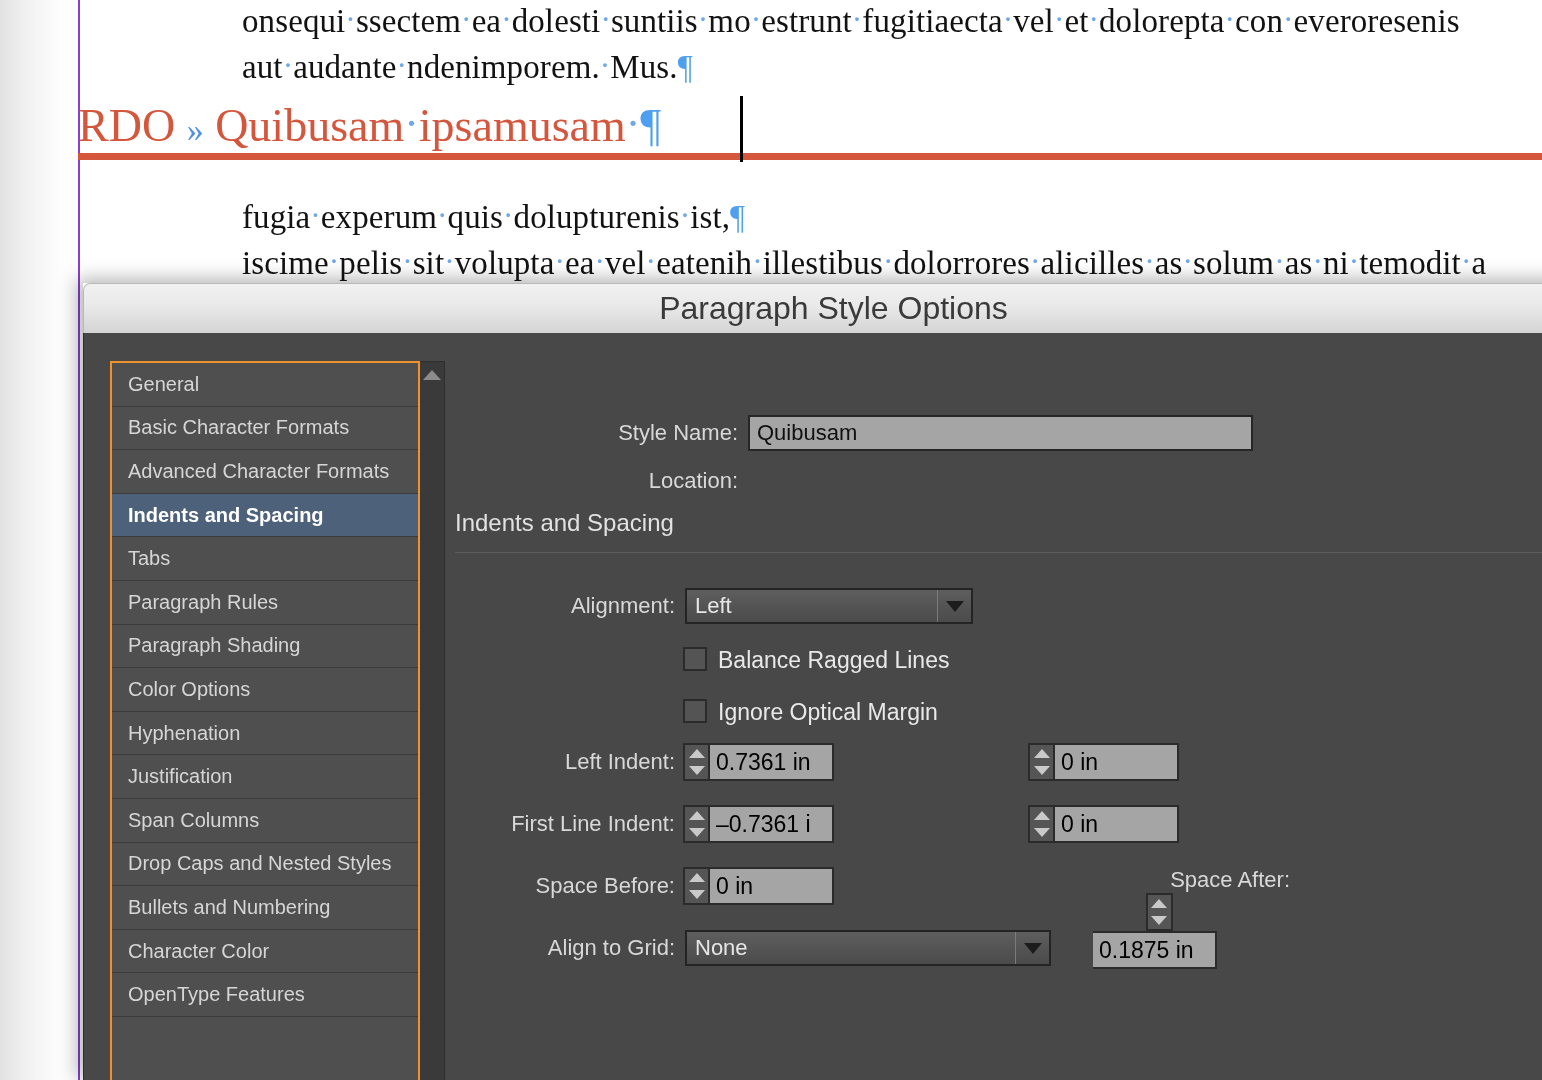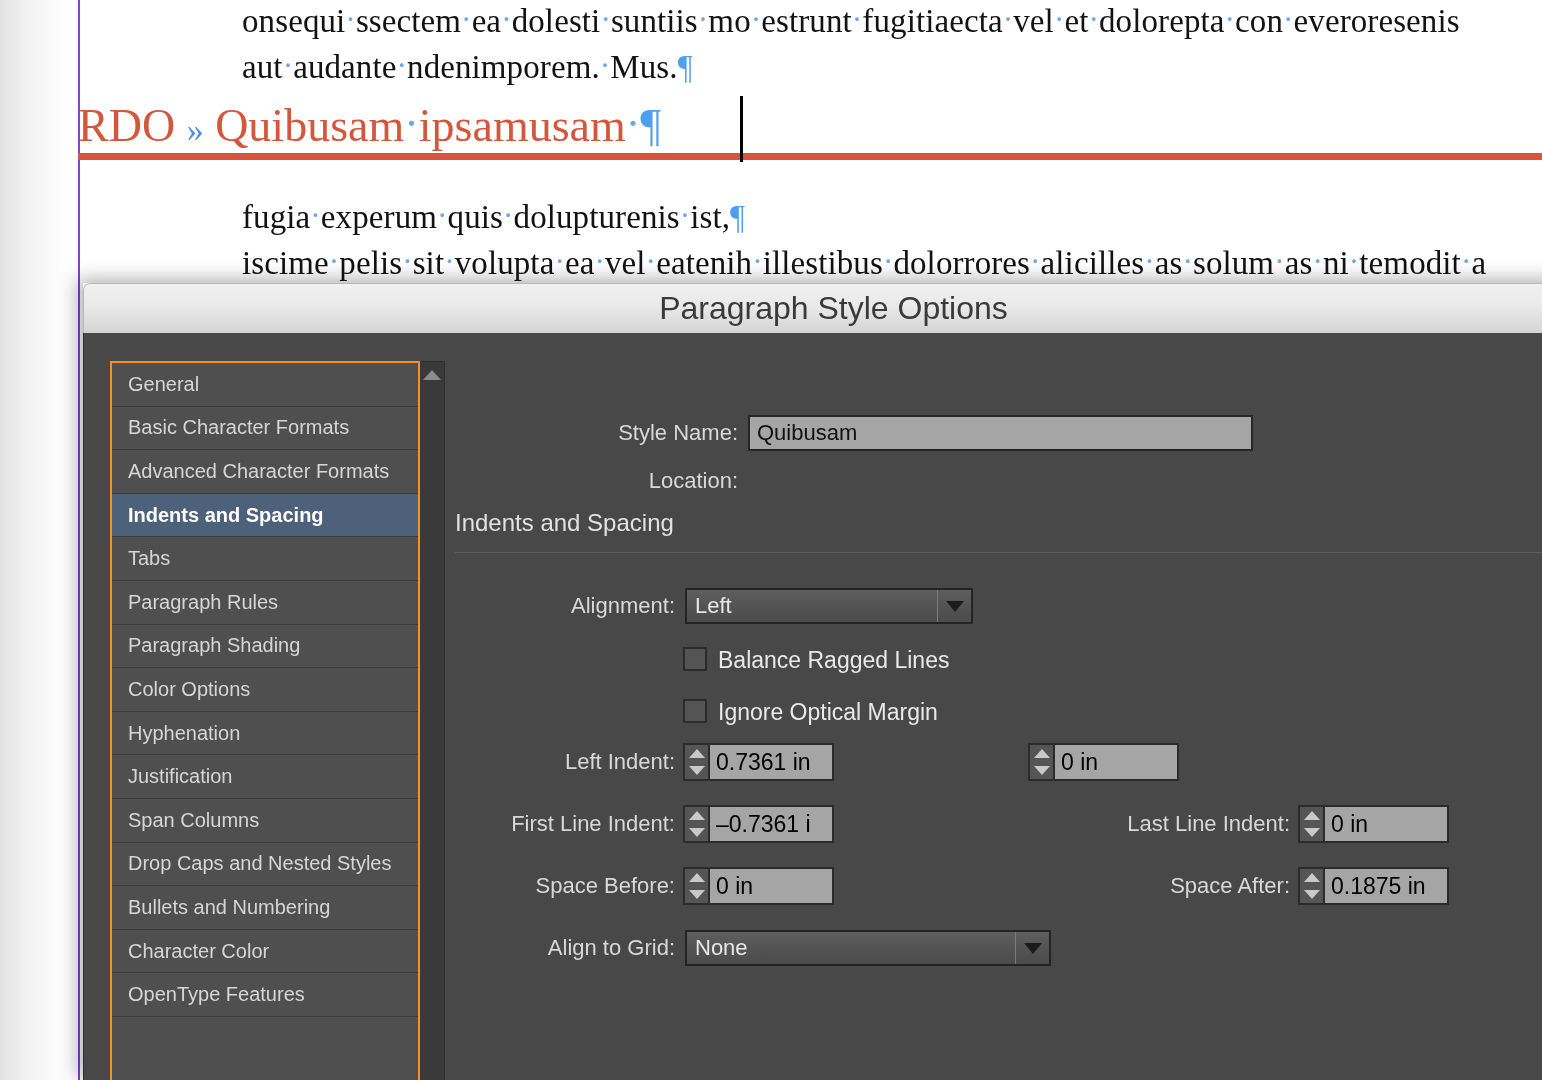--- a/index.html
+++ b/index.html
@@ -398,38 +398,37 @@
       <div class="form-row" style="left:0; top:472px;">
         <div class="lbl row-label" style="width:230px;">First Line Indent:</div>
         <div class="spinner" style="margin-left:8px;">
           <span class="spin-up"></span>
           <span class="spin-down"></span>
         </div>
         <div class="num-field" style="width:124px;">–0.7361 i</div>
       </div>
 
       <div class="form-row" style="left:575px; top:472px;">
-        <div class="lbl row-label" style="width:270px;">Last Line Indent:</div>
         <div class="spinner" style="margin-left:8px;">
           <span class="spin-up"></span>
           <span class="spin-down"></span>
         </div>
         <div class="num-field" style="width:124px;">0 in</div>
       </div>
 
       <div class="form-row" style="left:0; top:534px;">
         <div class="lbl row-label" style="width:230px;">Space Before:</div>
         <div class="spinner" style="margin-left:8px;">
           <span class="spin-up"></span>
           <span class="spin-down"></span>
         </div>
         <div class="num-field" style="width:124px;">0 in</div>
       </div>
 
-      <div class="form-row" style="left:575px; top:534px;">
+      <div class="form-row" style="left:575px; top:534px;flex-direction:column;">
         <div class="lbl row-label" style="width:270px;">Space After:</div>
         <div class="spinner" style="margin-left:8px;">
           <span class="spin-up"></span>
           <span class="spin-down"></span>
         </div>
         <div class="num-field" style="width:124px;">0.1875 in</div>
       </div>
 
       <div class="form-row" style="left:0; top:597px;">
         <div class="lbl row-label" style="width:230px;">Align to Grid:</div>

